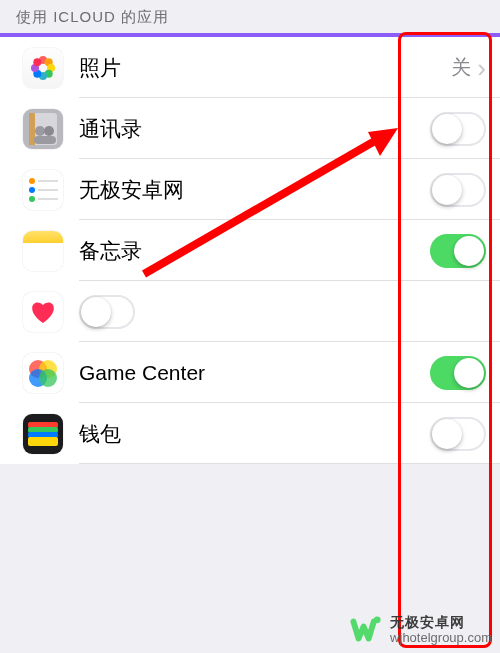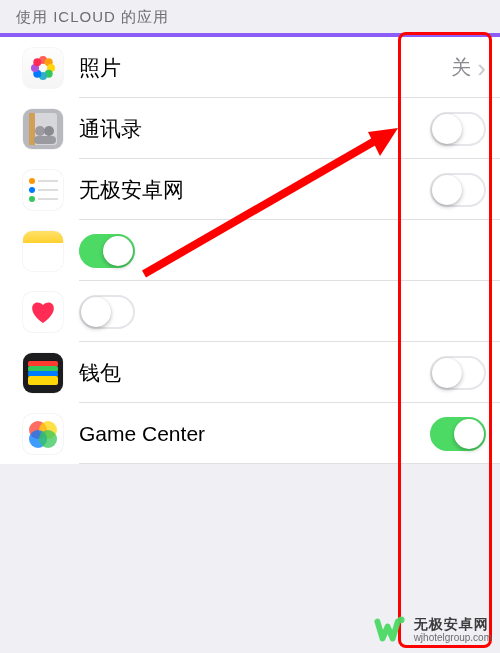--- a/index.html
+++ b/index.html
@@ -134,21 +134,21 @@
     flex-direction: column;
     line-height: 1.15;
   }
   .wm-title {
     font-size: 14px;
     font-weight: 600;
     color: #333;
     letter-spacing: 1px;
   }
   .wm-url {
-    font-size: 10px;
+    font-size: 13px;
     color: #666;
   }
 </style>
 </head>
 <body>
 
 <div class="header">
   <span>使用 ICLOUD 的应用</span>
 </div>
 
@@ -204,63 +204,64 @@
     </div>
     <span class="label">无极安卓网</span>
     <div class="toggle">
         <div class="toggle-knob"></div>
       </div>
   </div>
 
   <div class="row">
     <div class="icon-box" style="background:linear-gradient(#ffe26b,#ffd02e 30%,#fff 30%,#fff)">
     </div>
+    <span class="label">备忘录</span>
     <div class="toggle on">
         <div class="toggle-knob"></div>
       </div>
   </div>
 
 
   <div class="row">
     <div class="icon-box" style="background:#fff">
       <svg width="26" height="24" viewBox="0 0 26 24">
           <path d="M13 23 C-6 10 4 -3 13 5 C22 -3 32 10 13 23 Z" fill="#ff2d55"></path>
         </svg>
     </div>
     <div class="toggle">
+        <div class="toggle-knob"></div>
+      </div>
+  </div>
+
+  <div class="row">
+    <div class="icon-box" style="background:#fff">
+      <svg width="34" height="34" viewBox="0 0 34 34">
+        <circle cx="12" cy="13" r="9" fill="#ff3b30" opacity="0.75"></circle>
+        <circle cx="22" cy="13" r="9" fill="#ffd60a" opacity="0.75"></circle>
+        <circle cx="12" cy="22" r="9" fill="#007aff" opacity="0.75"></circle>
+        <circle cx="22" cy="22" r="9" fill="#34c759" opacity="0.75"></circle>
+      </svg>
+    </div>
+    <span class="label">Game Center</span>
+    <div class="toggle on">
         <div class="toggle-knob"></div>
       </div>
   </div>
 
   <div class="row">
     <div class="icon-box" style="background:#1c1c1e">
       <svg width="30" height="24" viewBox="0 0 30 24">
           <rect y="0" width="30" height="6" rx="2" fill="#ff3b30"></rect>
           <rect y="5" width="30" height="6" rx="2" fill="#34c759"></rect>
           <rect y="10" width="30" height="6" rx="2" fill="#007aff"></rect>
           <rect y="15" width="30" height="9" rx="2" fill="#ffd60a"></rect>
         </svg>
     </div>
     <span class="label">钱包</span>
     <div class="toggle">
-        <div class="toggle-knob"></div>
-      </div>
-  </div>
-
-  <div class="row">
-    <div class="icon-box" style="background:#fff">
-      <svg width="34" height="34" viewBox="0 0 34 34">
-        <circle cx="12" cy="13" r="9" fill="#ff3b30" opacity="0.75"></circle>
-        <circle cx="22" cy="13" r="9" fill="#ffd60a" opacity="0.75"></circle>
-        <circle cx="12" cy="22" r="9" fill="#007aff" opacity="0.75"></circle>
-        <circle cx="22" cy="22" r="9" fill="#34c759" opacity="0.75"></circle>
-      </svg>
-    </div>
-    <span class="label">Game Center</span>
-    <div class="toggle on">
         <div class="toggle-knob"></div>
       </div>
   </div>
 
 
 </div>
 
 <div class="highlight-box"></div>
 <svg class="arrow-svg" viewBox="0 0 270 160">
   <line x1="8" y1="152" x2="244" y2="16" stroke="#ff0000" stroke-width="8"></line>

